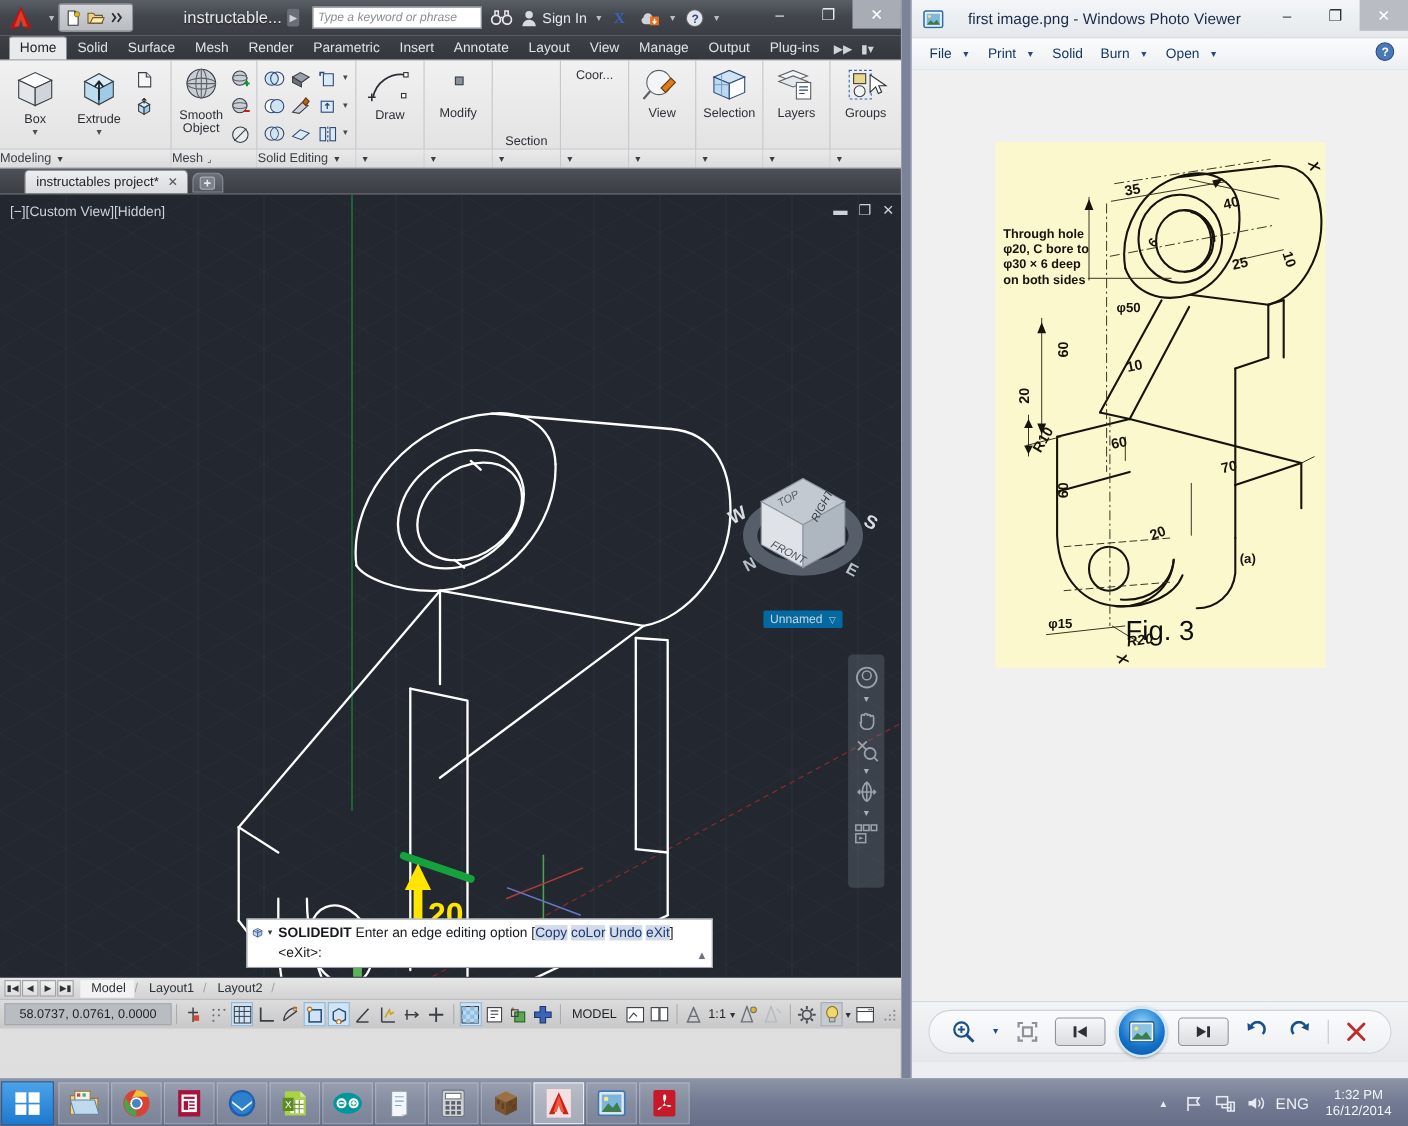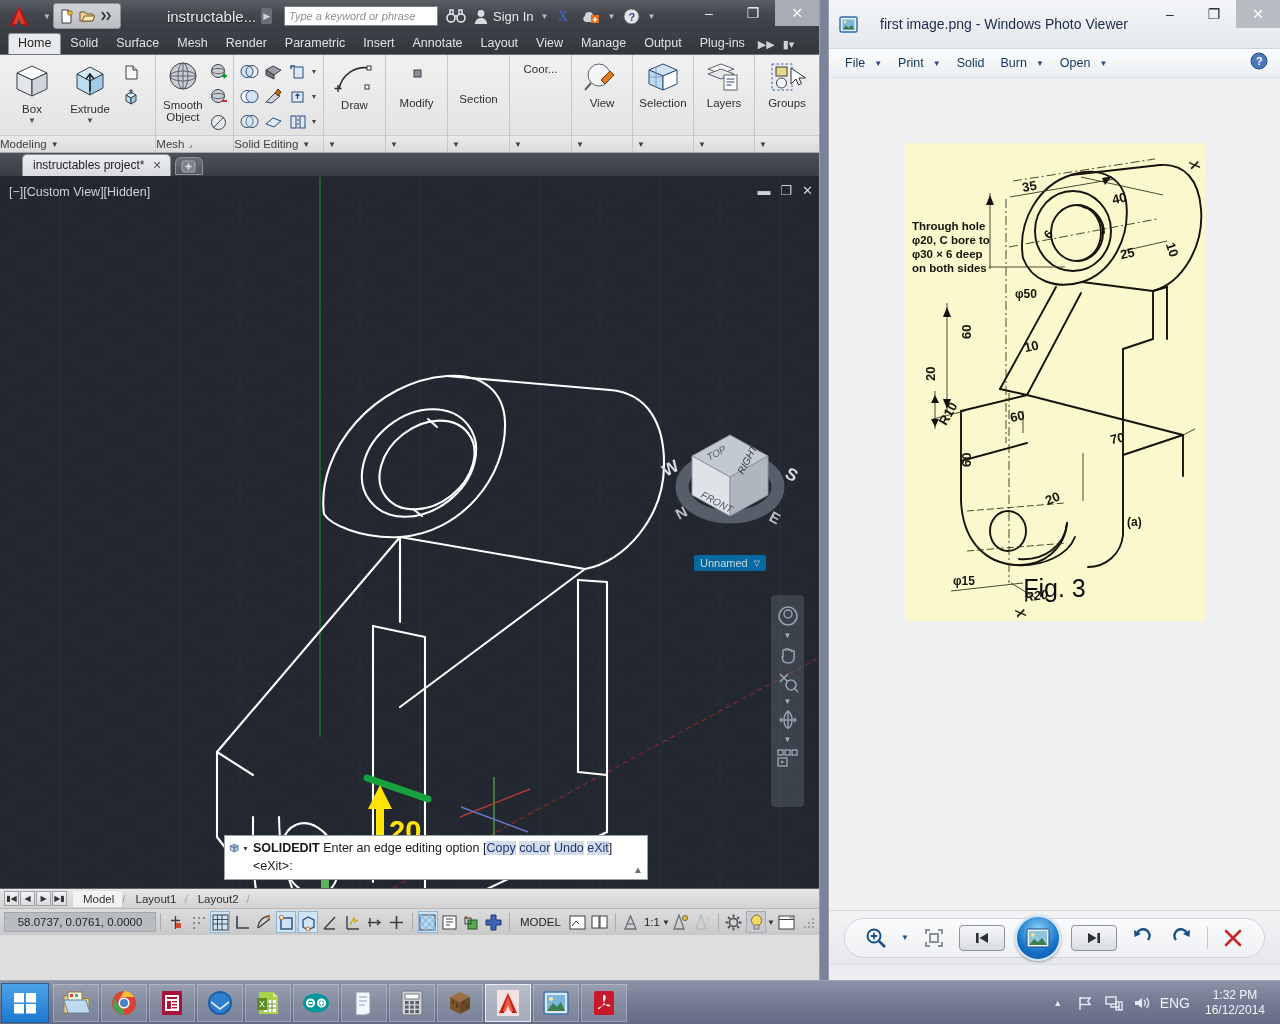--- a/index.html
+++ b/index.html
@@ -208,21 +208,21 @@
   .sb-sep { width: 1px; height: 18px; background: #a9acb2; margin: 0 4px; }
   .sb-text { padding: 0 6px; }
 
   
   #pv-window {
     position: absolute; left: 828px; top: 0; width: 452px; height: 980px;
     background: #f0f0f0; border-left: 1px solid #9aa0ab;
     display: flex; flex-direction: column;
   }
   .pv-titlebar {
-    height: 49px; display: flex; align-items: center;
+    height: 35px; display: flex; align-items: center;
     background: linear-gradient(#f4f6f8, #e4e8ec);
     border-bottom: 1px solid #cfd4da; position: relative;
   }
   .pv-icon { margin-left: 10px; display: flex; }
   .pv-title { margin-left: 22px; font-size: 14px; color: #1b2a4a; }
   .pv-winbtns { position: absolute; right: 0; top: 0; display: flex; height: 28px; }
   .pv-winbtn { width: 44px; display: flex; align-items: center; justify-content: center;
                font-size: 14px; color: #2d3036; }
   .pv-winbtn.close { background: #b9bdc3; color: #fff; }
   .pv-menubar {
@@ -577,21 +577,21 @@
             </svg>
             <span class="lbl">Modify</span>
           </div>
         </div>
         <div class="panel-title">
           <span class="tcaret">▼</span>
         </div>
       </div>
 
       <div class="panel" style="width:62px">
-        <div class="panel-body" style="justify-content:center; align-items:center">
+        <div class="panel-body" style="justify-content:center; align-items:flex-end">
           <div class="big-btn">
             <span class="lbl">Section</span>
           </div>
         </div>
         <div class="panel-title">
           <span class="tcaret">▼</span>
         </div>
       </div>
 
       <div class="panel" style="width:62px">

